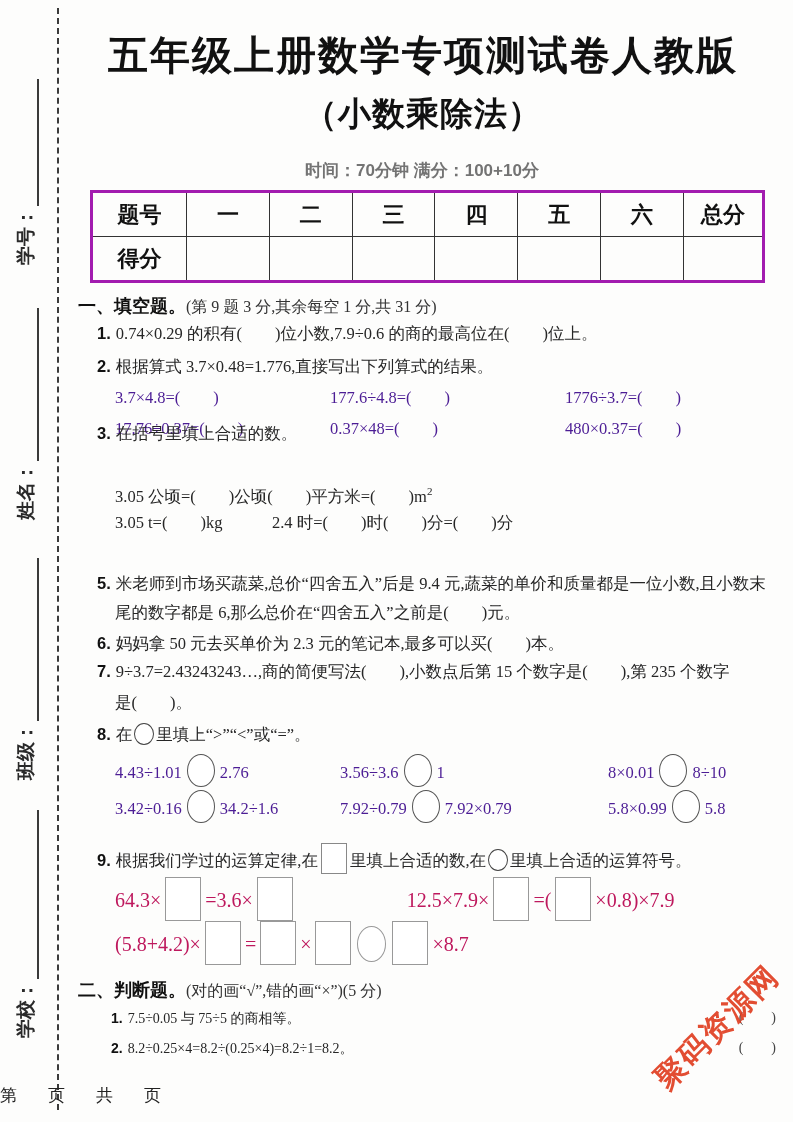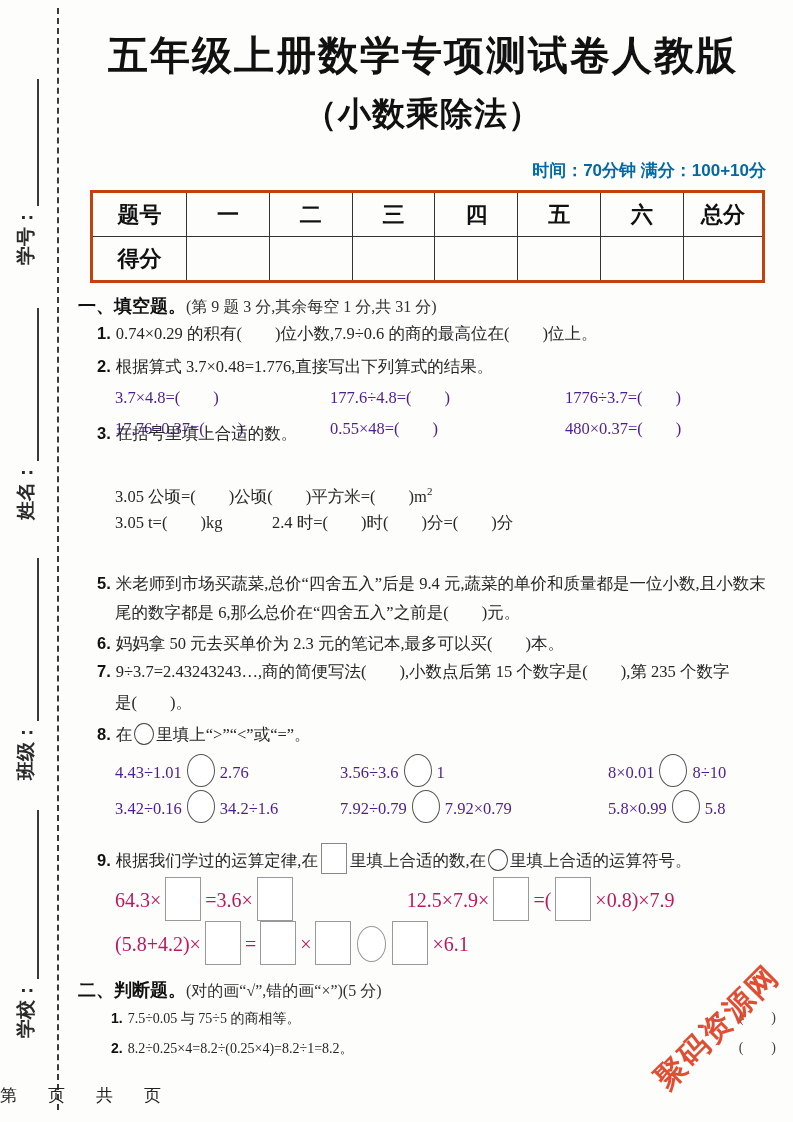--- a/index.html
+++ b/index.html
@@ -16,26 +16,26 @@
   .side-item {
     display:flex; align-items:flex-end;
     transform:rotate(-90deg); transform-origin:0 0;
     font-size:19px; font-weight:bold; color:#2a2a2a; white-space:nowrap;
     height:26px; line-height:26px;
   }
   .side-item .blank { flex:1; border-bottom:2px solid #3a3a3a; height:22px; margin-left:2px; }
   
   .title  { left:78px; top:28px; width:690px; text-align:center; font-family:"Liberation Sans","DejaVu Sans",sans-serif; font-weight:bold; font-size:40px; letter-spacing:2px; color:#111; white-space:nowrap; }
   .subtitle { left:78px; top:92px; width:690px; text-align:center; font-family:"Liberation Sans","DejaVu Sans",sans-serif; font-weight:bold; font-size:33px; letter-spacing:1px; color:#111; }
-  .meta { left:78px; top:159px; width:688px; text-align:right; font-family:"Liberation Sans","DejaVu Sans",sans-serif; font-weight:bold; font-size:17px; color:#0369a1; }
+  .meta { left:78px; top:159px; width:688px; text-align:center; font-family:"Liberation Sans","DejaVu Sans",sans-serif; font-weight:bold; font-size:17px; color:#737373; }
   
   .score-table { left:90px; top:190px; width:675px; border-collapse:collapse; table-layout:fixed; }
   .score-table td { border:1.5px solid #333; height:45px; text-align:center; vertical-align:middle;
     font-family:"Liberation Sans","DejaVu Sans",sans-serif; font-weight:bold; font-size:22px; color:#111; }
-  .score-table { border:3px solid #c2410c; }
+  .score-table { border:3px solid #a21caf; }
   
   .sec-title { left:78px; width:700px; font-size:17px; white-space:nowrap; }
   .sec-bold  { font-family:"Liberation Sans","DejaVu Sans",sans-serif; font-weight:bold; font-size:18px; color:#111; }
   .note { font-size:16px; color:#333; }
   .q { left:78px; width:700px; padding-left:19px; font-size:16.5px; line-height:24px; white-space:nowrap; color:#262626; }
   .q2 { padding-left:37px; }
   .qnum { font-family:"Liberation Sans","DejaVu Sans",sans-serif; font-weight:bold; color:#111; margin-right:5px; }
   .row3 { left:78px; width:700px; padding-left:37px; display:grid; font-size:16.5px; line-height:26px; white-space:nowrap; color:#4c1d95; }
   .g-q2 { grid-template-columns:215px 235px 1fr; }
   .g-q8 { grid-template-columns:225px 268px 1fr; align-items:center; line-height:34px; }
@@ -134,21 +134,21 @@
   <div class="abs q" style="top:354px">
     <span class="qnum">2.</span><span>根据算式 3.7×0.48=1.776,直接写出下列算式的结果。</span>
   </div>
   <div class="abs row3 g-q2" style="top:385px">
     <span>3.7×4.8=(　　)</span>
     <span>177.6÷4.8=(　　)</span>
     <span>1776÷3.7=(　　)</span>
   </div>
   <div class="abs row3 g-q2" style="top:416px">
     <span>17.76÷0.37=(　　)</span>
-    <span>0.55×48=(　　)</span>
+    <span>0.37×48=(　　)</span>
     <span>480×0.37=(　　)</span>
   </div>
 
   <div class="abs q" style="top:421px">
     <span class="qnum">3.</span><span>在括号里填上合适的数。</span>
   </div>
   <div class="abs q q2" style="top:479px">
     <span>3.05 公顷=(　　)公顷(　　)平方米=(　　)m</span><sup>2</sup>
   </div>
   <div class="abs q q2" style="top:511px">
@@ -188,21 +188,21 @@
     <span><span>5.8×0.99</span><span class="circ"></span><span>5.8</span></span>
   </div>
 
   <div class="abs q" style="top:840px; line-height:40px;">
     <span class="qnum">9.</span><span>根据我们学过的运算定律,在</span><span class="box-s"></span><span>里填上合适的数,在</span><span class="circ-s"></span><span>里填上合适的运算符号。</span>
   </div>
   <div class="abs qrow9" style="top:876px">
     <span>64.3×</span><span class="box"></span><span>=3.6×</span><span class="box"></span><span class="gap110"></span><span>12.5×7.9×</span><span class="box"></span><span>=(</span><span class="box"></span><span>×0.8)×7.9</span>
   </div>
   <div class="abs qrow9" style="top:920px">
-    <span>(5.8+4.2)×</span><span class="box"></span><span>=</span><span class="box"></span><span>×</span><span class="box"></span><span class="circ-m"></span><span class="box"></span><span>×6.1</span>
+    <span>(5.8+4.2)×</span><span class="box"></span><span>=</span><span class="box"></span><span>×</span><span class="box"></span><span class="circ-m"></span><span class="box"></span><span>×8.7</span>
   </div>
 
   <div class="abs sec-title" style="top:978px">
     <span class="sec-bold">二、判断题。</span><span class="note">(对的画“√”,错的画“×”)(5 分)</span>
   </div>
   <div class="abs judge" style="top:1006px">
     <span class="qnum">1.</span><span>7.5÷0.05 与 75÷5 的商相等。</span>
     <span class="jbracket">(　　)</span>
   </div>
   <div class="abs judge" style="top:1036px">

